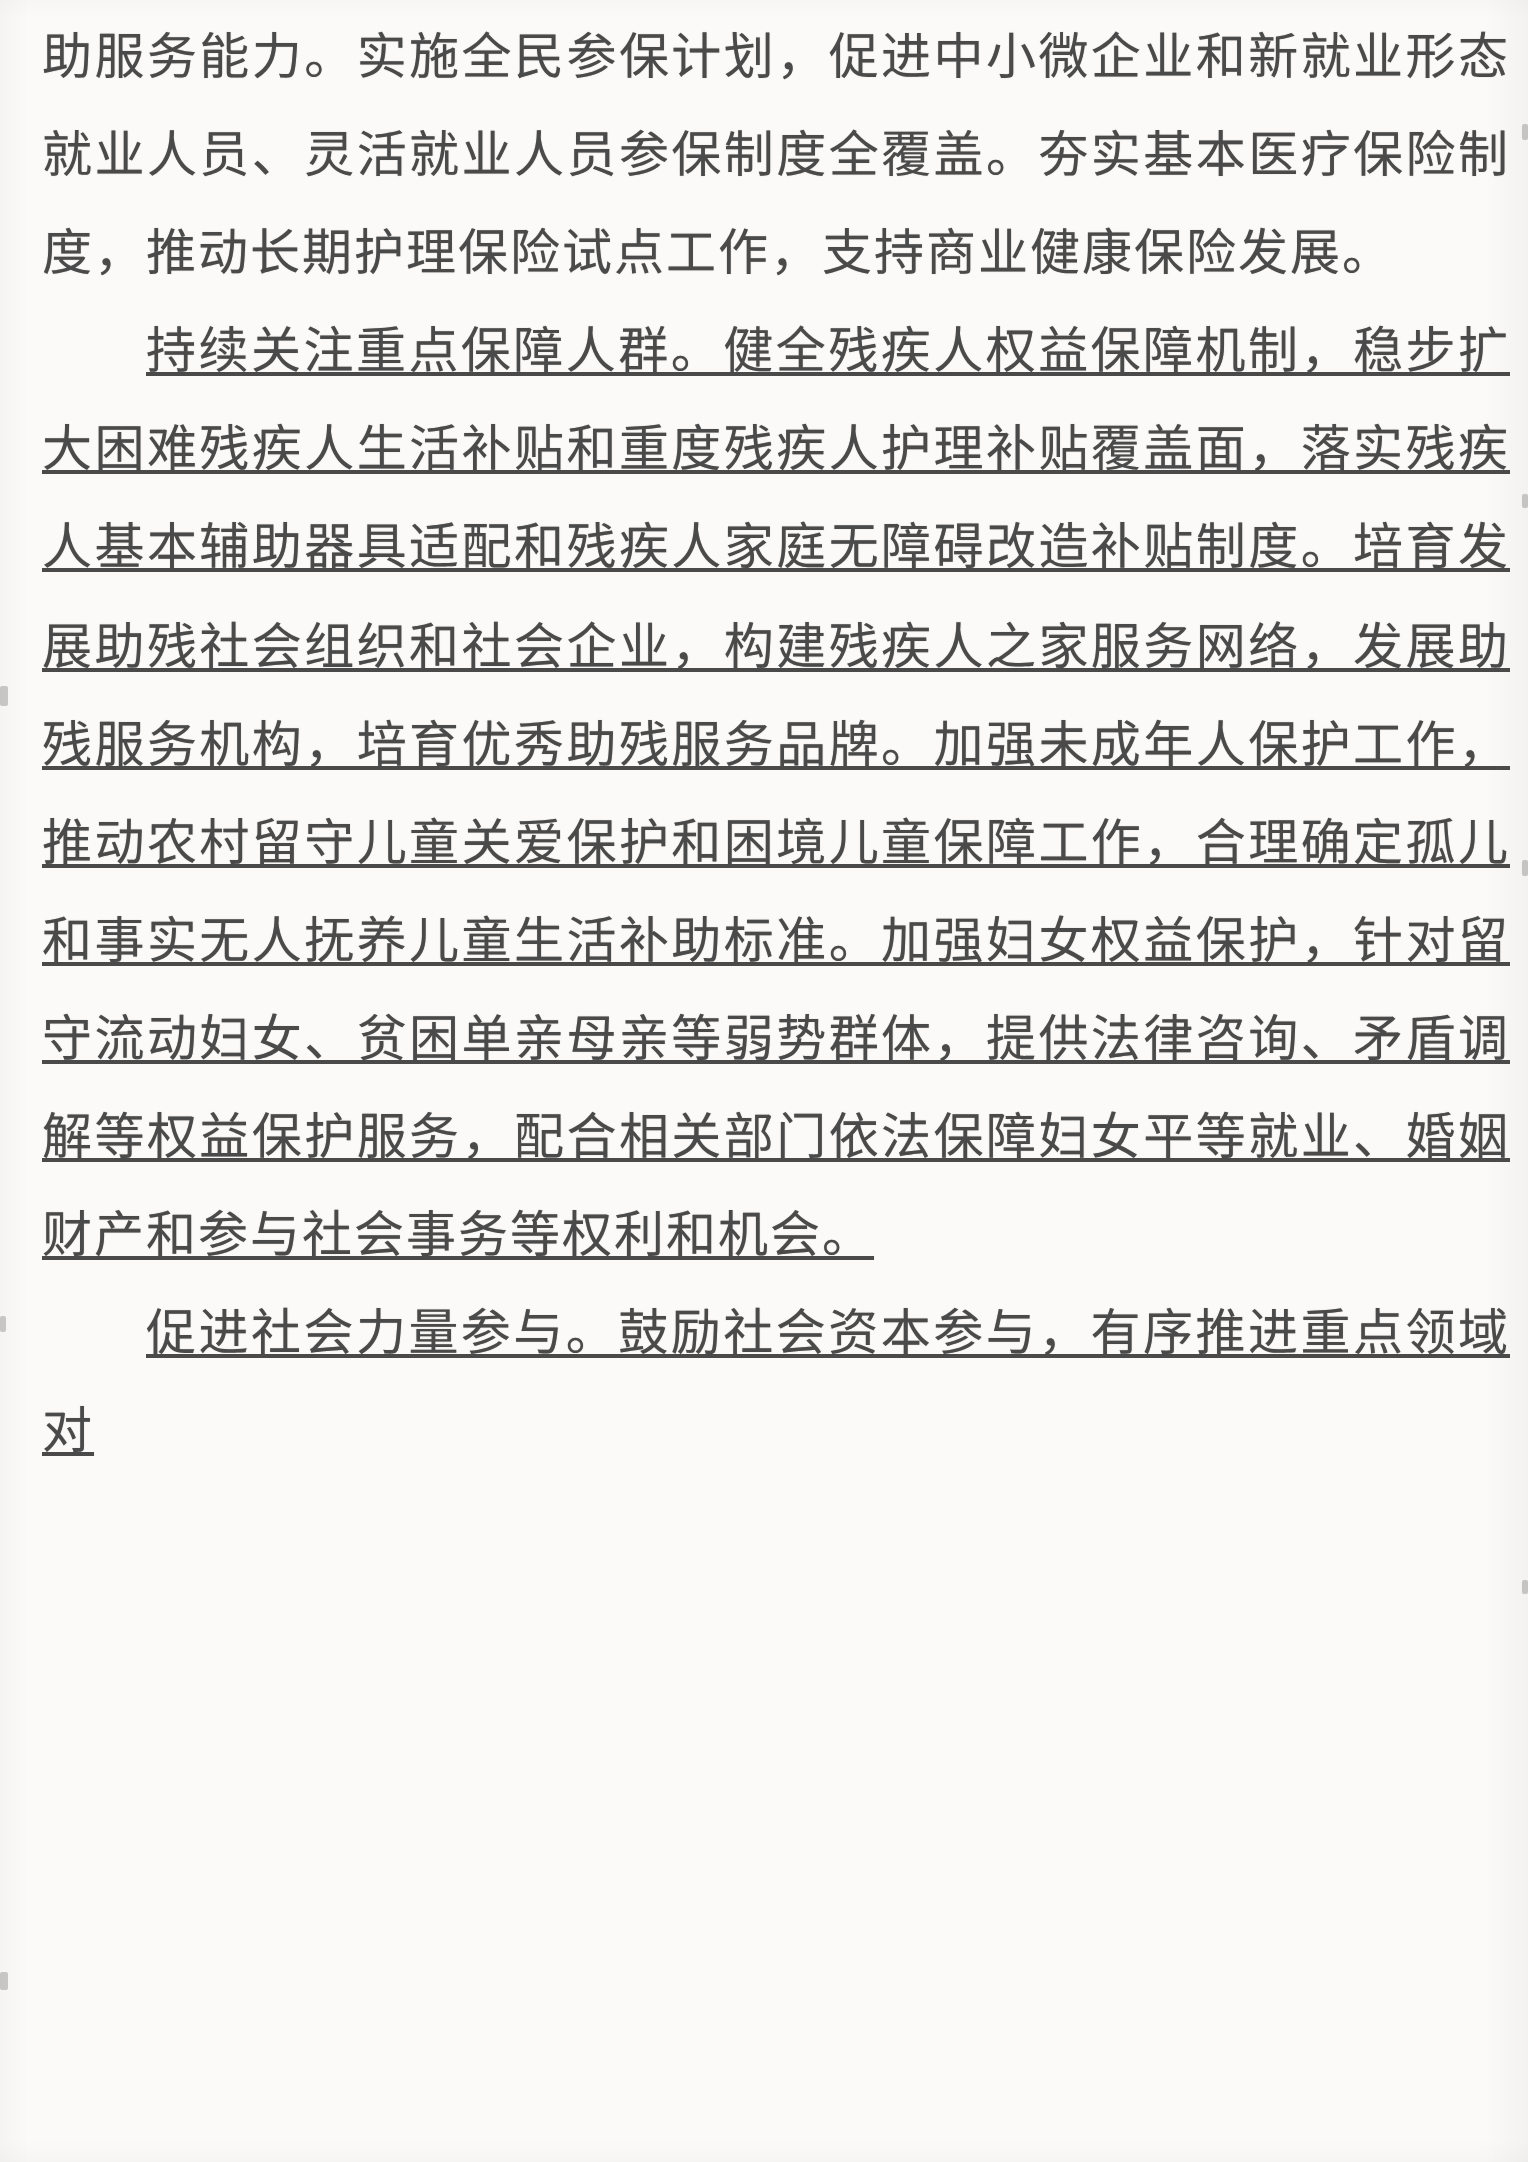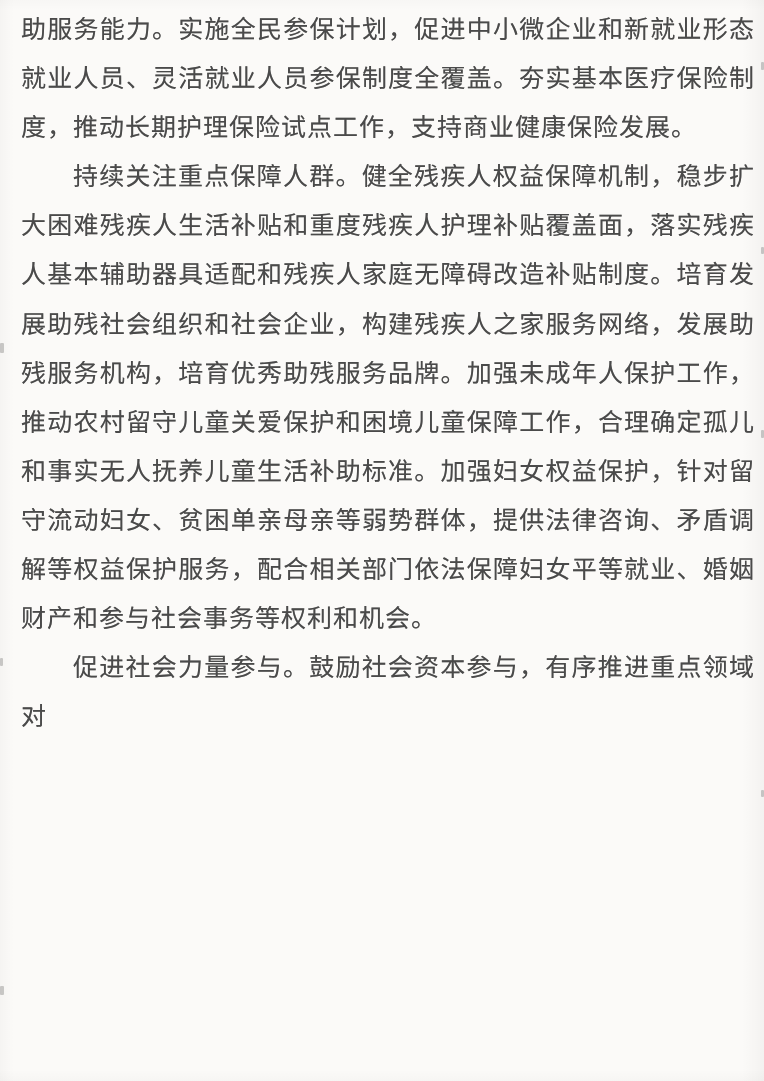--- a/index.html
+++ b/index.html
@@ -37,20 +37,21 @@
     line-height: 49.1px;
     letter-spacing: 1px;
     color: var(--text-color);
     text-align: justify;
     text-justify: inter-character;
     word-break: break-all;
     text-shadow: 0 0 0.5px rgba(70,70,70,0.45);
   }
   .page p.indent {
     text-indent: 52px;
+    text-decoration: underline;
   }
   .speck {
     position: absolute;
     background: rgba(90,90,90,0.30);
     border-radius: 1px;
   }
   .speck.s1 { left: 0;   top: 343px; width: 4px; height: 10px; }
   .speck.s2 { left: 0;   top: 658px; width: 3px; height: 8px;  }
   .speck.s3 { left: 0;   top: 986px; width: 4px; height: 9px;  }
   .speck.s4 { right: 0;  top: 62px;  width: 3px; height: 8px;  }

